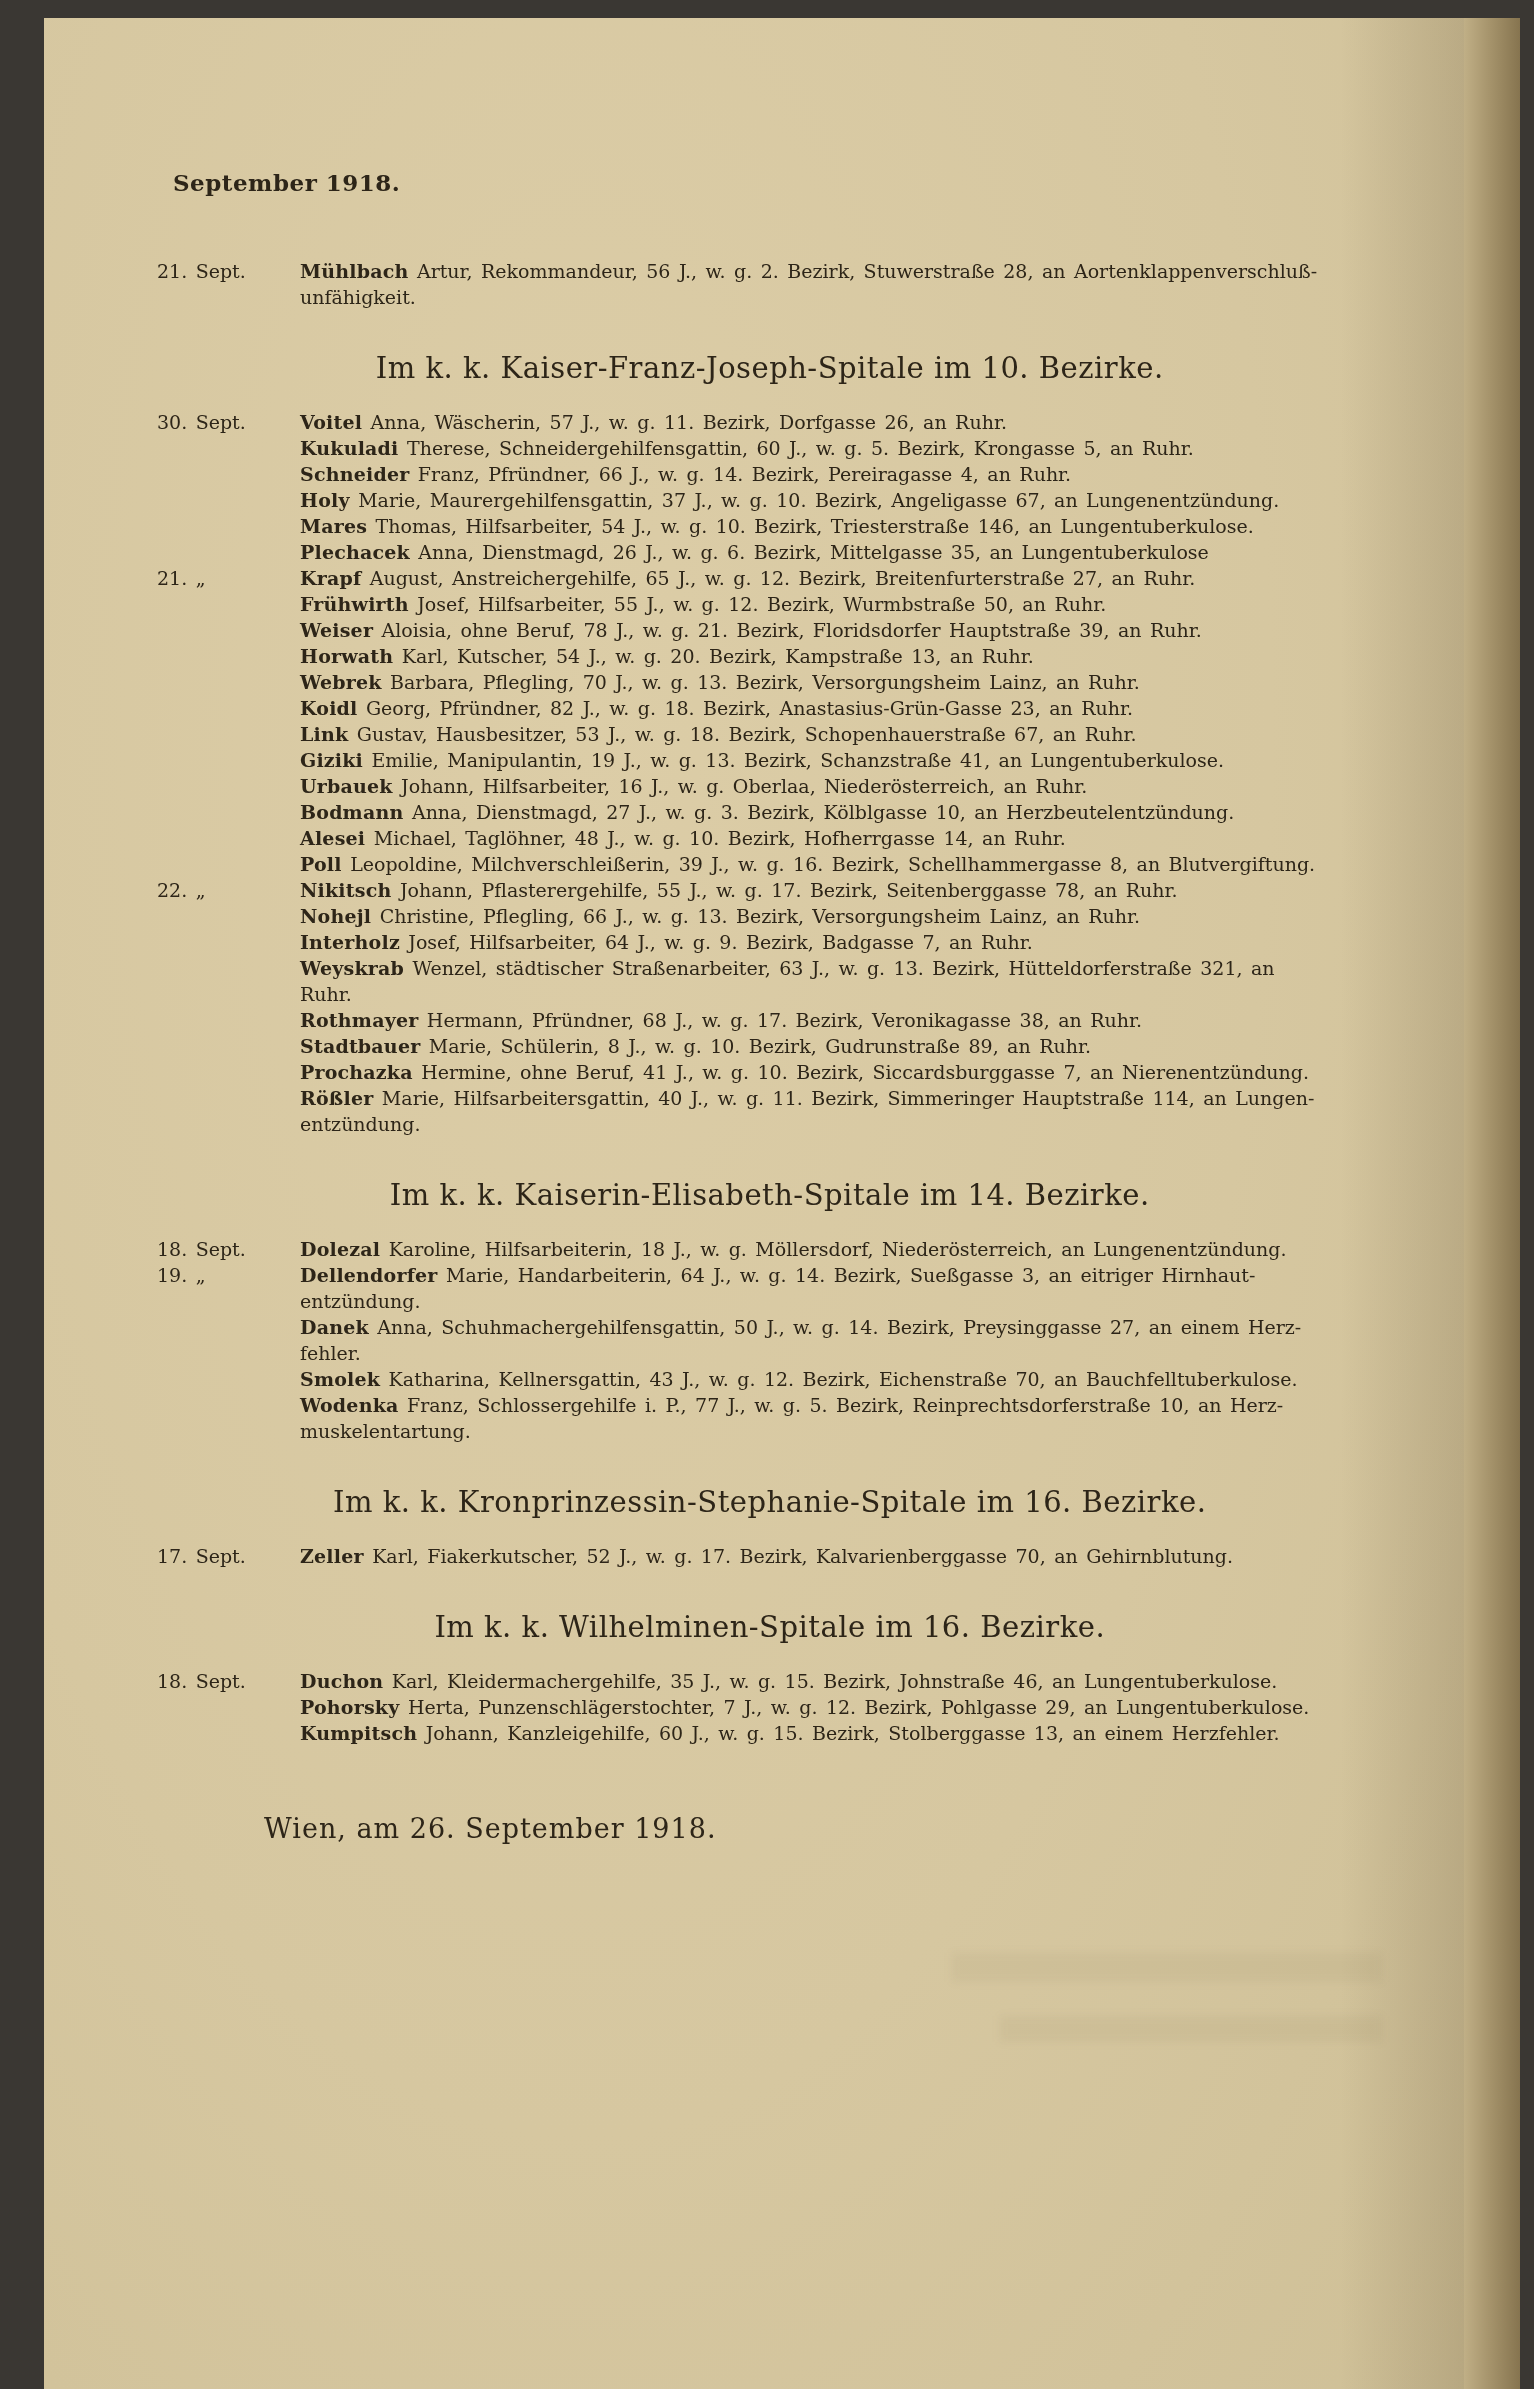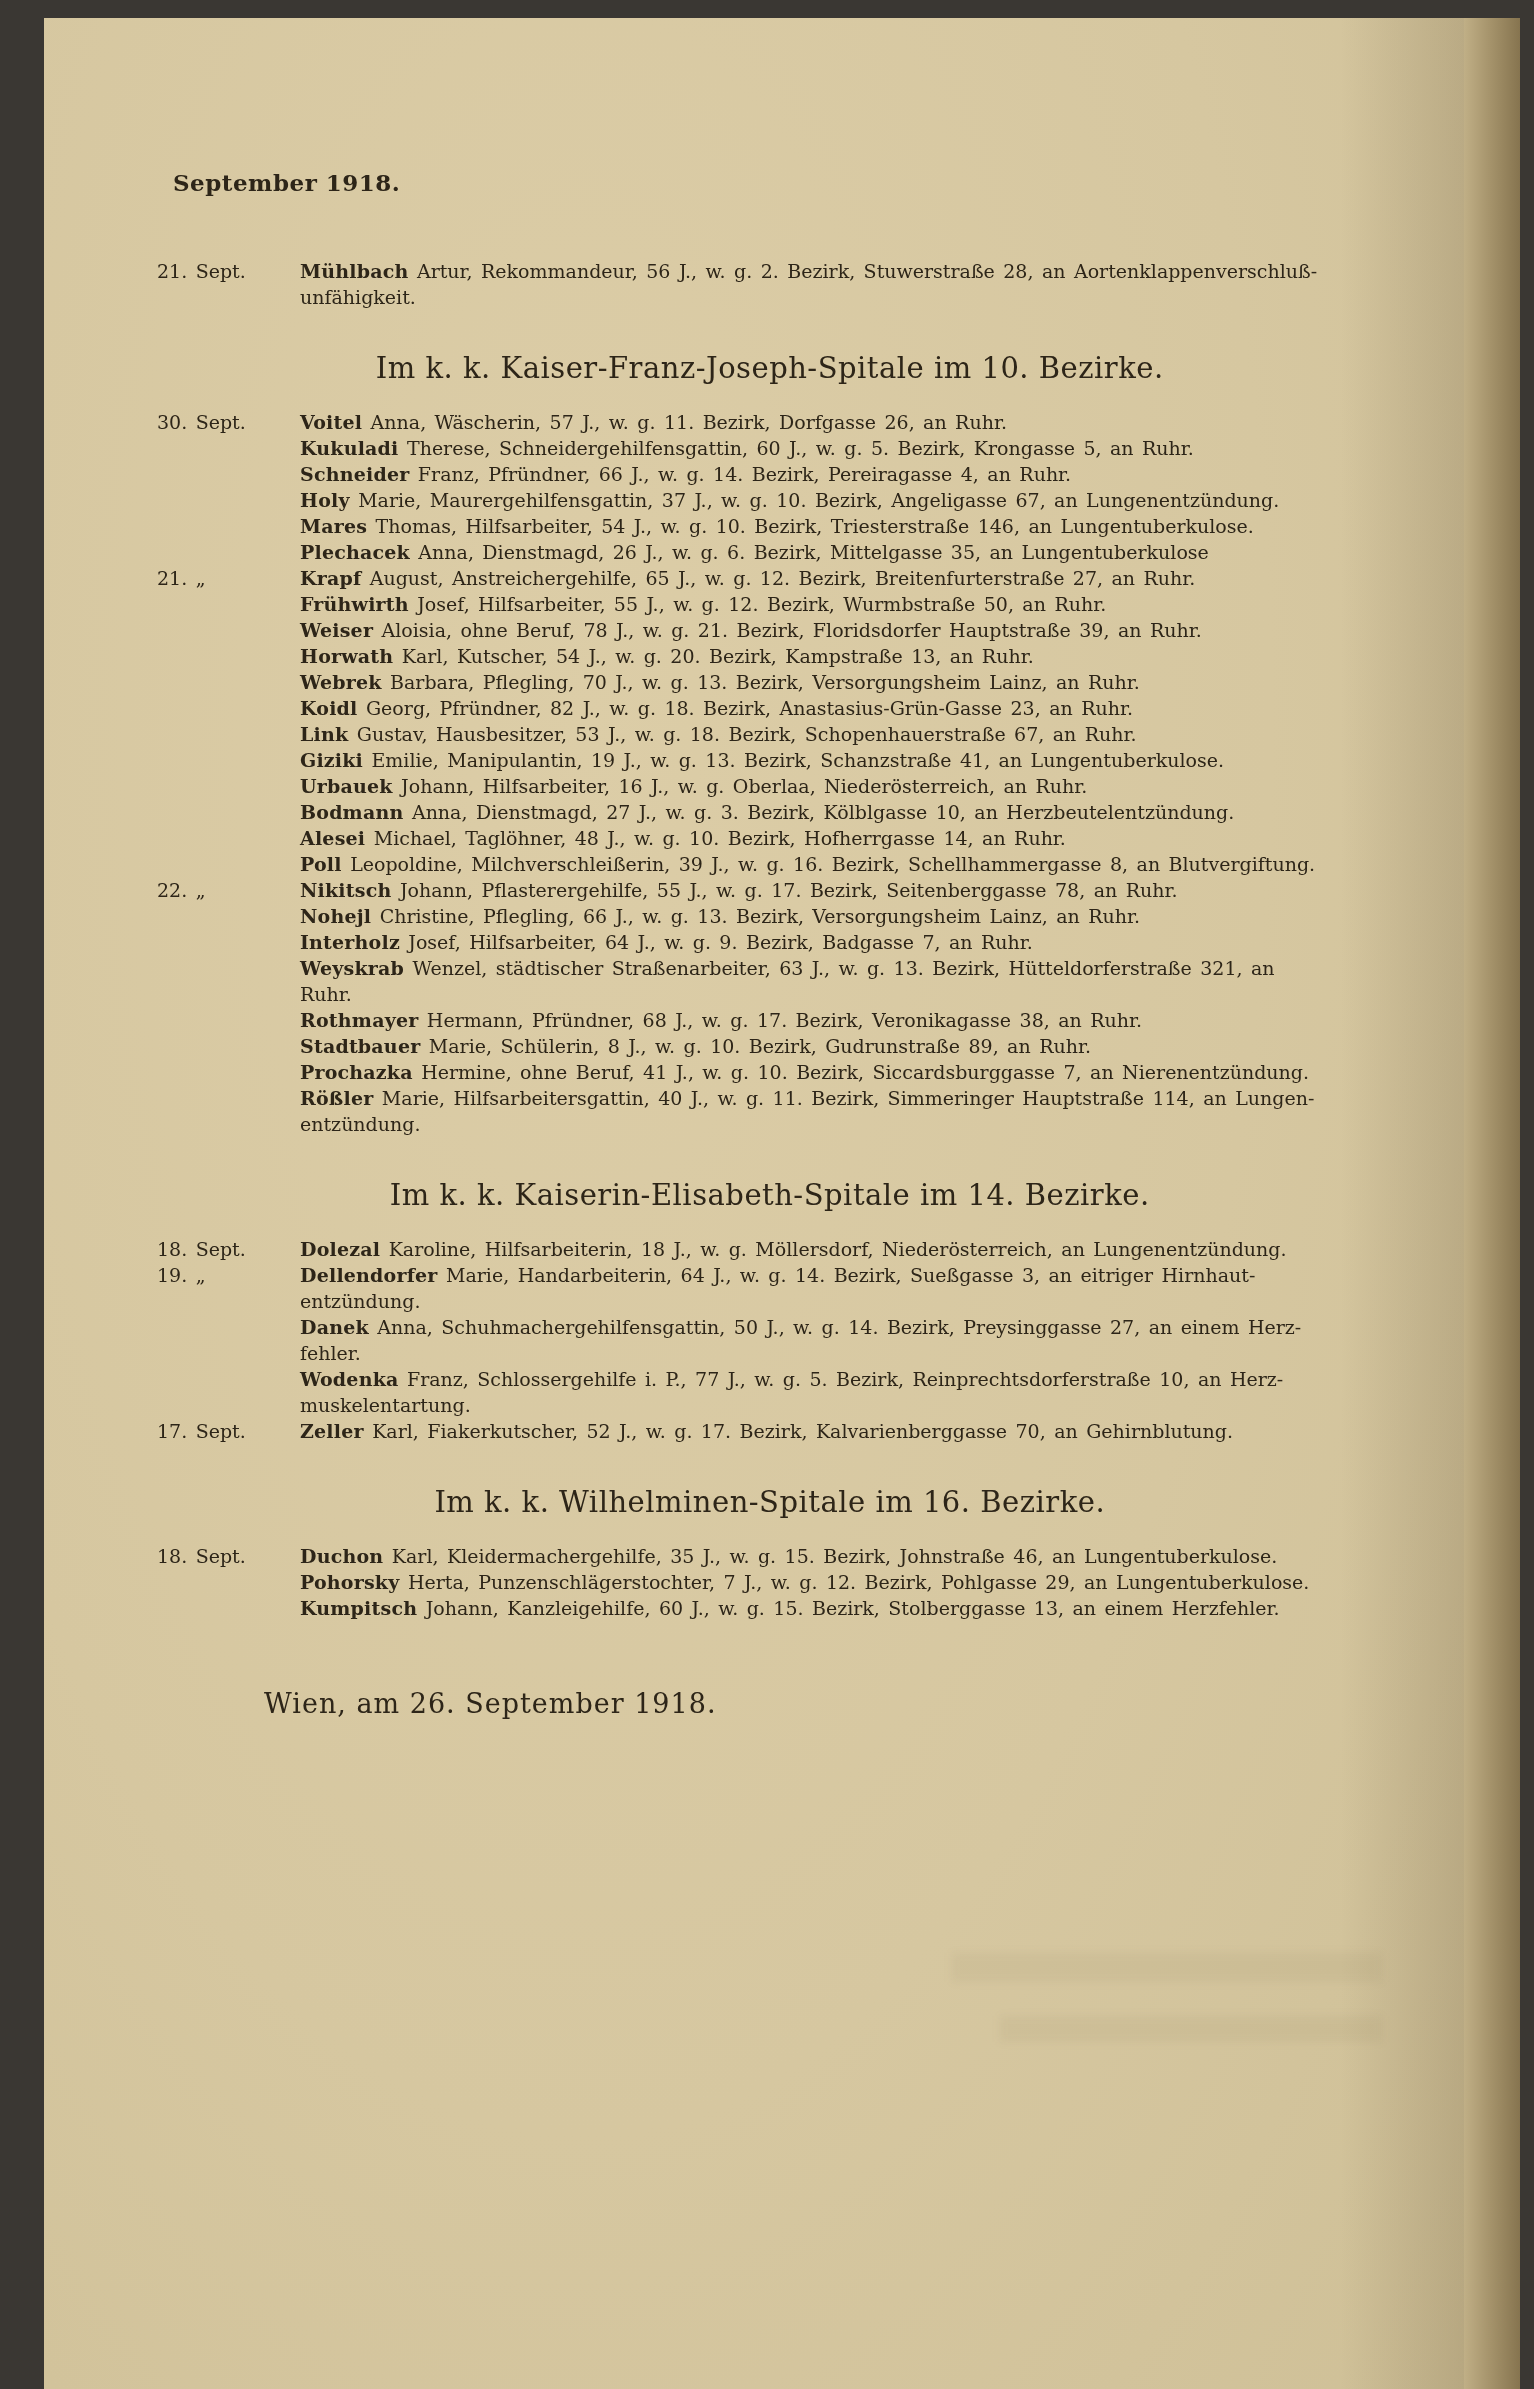--- a/index.html
+++ b/index.html
@@ -340,38 +340,40 @@
     </div>
     <div class="cont-row">
       <span class="date-spacer"></span>
       <div class="cont">fehler.</div>
     </div>
   </div>
 
   <div class="entry">
     <div class="row">
       <span class="date"></span>
+      <p class="body"><span class="name">Smolek</span><span class="rest"> Katharina, Kellnersgattin, 43 J., w. g. 12. Bezirk, Eichenstraße 70, an Bauchfelltuberkulose.</span></p>
     </div>
 
   </div>
 
   <div class="entry">
     <div class="row">
       <span class="date"></span>
       <p class="body"><span class="name">Wodenka</span><span class="rest"> Franz, Schlossergehilfe i. P., 77 J., w. g. 5. Bezirk, Reinprechtsdorferstraße 10, an Herz-</span></p>
     </div>
     <div class="cont-row">
       <span class="date-spacer"></span>
       <div class="cont">muskelentartung.</div>
     </div>
   </div>
 </div>
   </section>
 
   <section class="section">
+    <h2 class="section-heading">Im k. k. Kronprinzessin-Stephanie-Spitale im 16. Bezirke.</h2>
     <div class="entries">
   <div class="entry">
     <div class="row">
       <span class="date">17. Sept.</span>
       <p class="body"><span class="name">Zeller</span><span class="rest"> Karl, Fiakerkutscher, 52 J., w. g. 17. Bezirk, Kalvarienberggasse 70, an Gehirnblutung.</span></p>
     </div>
 
   </div>
 </div>
   </section>

